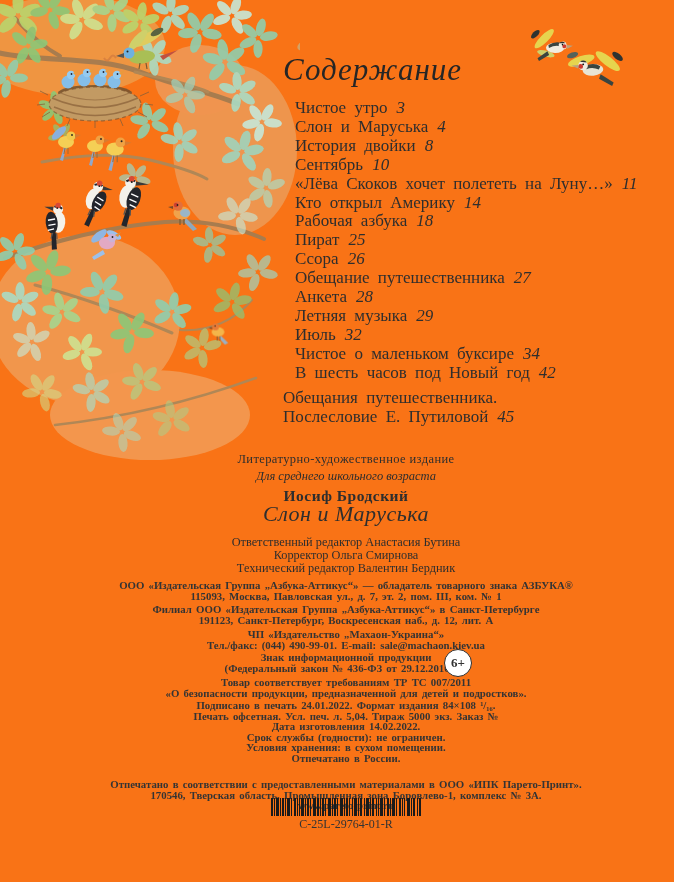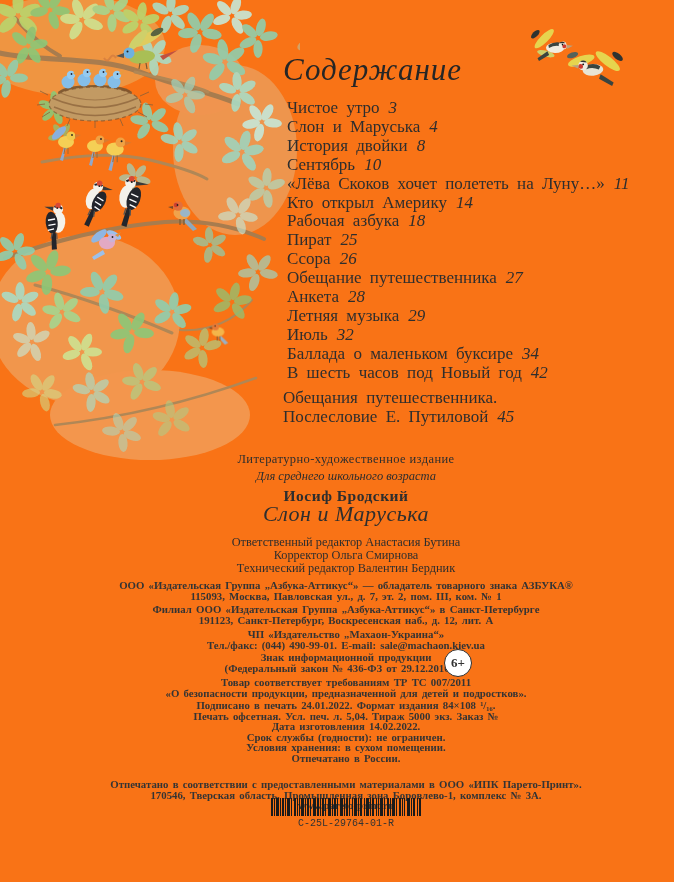--- a/index.html
+++ b/index.html
@@ -1,41 +1,41 @@
 <!DOCTYPE html>
 <html><head>
 <meta charset="utf-8">
 <style>
   html,body{margin:0;padding:0;background:#fff;}
   .page{position:relative;width:674px;height:882px;background:#f97316;overflow:hidden;
         font-family:"Liberation Serif","DejaVu Serif",serif;color:#2e2e2e;}
   
   .toc{position:absolute;left:283px;top:50px;width:386px;}
   .toc-title{font-style:italic;font-size:31px;line-height:40px;font-weight:400;margin:0;letter-spacing:1px;color:#262626;}
-  .toc-list{list-style:none;margin:9px 0 0 4px;padding:0;}
+  .toc-list{list-style:none;margin:9px 0 0 12px;padding:0;}
   .toc-list li{font-size:17px;line-height:18.9px;white-space:nowrap;word-spacing:4px;}
   .pgnum{font-style:italic;margin-left:9px;word-spacing:0;}
   .afterword{margin-top:6px;font-size:17px;line-height:18.9px;word-spacing:4px;}
   .it{margin-top:27px;}
   
   .cblock{position:absolute;left:19px;width:654px;text-align:center;}
   .ed-type{top:452px;font-size:12.5px;letter-spacing:.4px;}
   .age{top:469px;font-size:12.5px;font-style:italic;}
   .author{top:487px;font-size:15.5px;font-weight:bold;letter-spacing:.5px;}
   .book-title{top:501px;font-size:22px;font-style:italic;letter-spacing:.5px;}
   .staff{top:536px;font-size:12.3px;line-height:12.8px;}
   .pub{font-size:10.8px;line-height:11.2px;word-spacing:1.5px;color:#343434;font-weight:bold;}
   .pubA{top:580px;} .pubB{top:604px;} .pubC{top:629px;} .pubD{top:652px;} .pubE{top:677px;}
   .pubF{top:700px;line-height:10.6px;} .pubG{top:763px;line-height:10.6px;margin-top:16px;}
   .badge{position:absolute;left:425px;top:-3px;width:26px;height:26px;border:1.2px solid #2e2e2e;
          border-radius:50%;display:flex;align-items:center;justify-content:center;
          font-size:13px;background:#fff;}
   
   .barcode-wrap{top:798px;}
-  .barcode-num{font-family:Liberation Mono, monospace;font-size:10px;line-height:8px;letter-spacing:0;color:#333;}
+  .barcode-num{font-family:Liberation Serif, serif;font-size:12px;line-height:8px;letter-spacing:0;color:#333;}
   
   .illu{position:absolute;left:0;top:0;}
   .flying{position:absolute;left:523px;top:18px;}
 </style>
 </head>
 <body>
 
 <div class="page">
 
   <svg class="illu" width="300" height="470" viewBox="0 0 300 470">
@@ -310,21 +310,21 @@
       <li><span>Сентябрь</span><span class="pgnum">10</span></li>
       <li><span>«Лёва Скоков хочет полететь на Луну…»</span><span class="pgnum">11</span></li>
       <li><span>Кто открыл Америку</span><span class="pgnum">14</span></li>
       <li><span>Рабочая азбука</span><span class="pgnum">18</span></li>
       <li><span>Пират</span><span class="pgnum">25</span></li>
       <li><span>Ссора</span><span class="pgnum">26</span></li>
       <li><span>Обещание путешественника</span><span class="pgnum">27</span></li>
       <li><span>Анкета</span><span class="pgnum">28</span></li>
       <li><span>Летняя музыка</span><span class="pgnum">29</span></li>
       <li><span>Июль</span><span class="pgnum">32</span></li>
-      <li><span>Баллада о маленьком буксире</span><span class="pgnum">34</span></li>
+      <li><span>Чистое о маленьком буксире</span><span class="pgnum">34</span></li>
       <li><span>В шесть часов под Новый год</span><span class="pgnum">42</span></li>
     </ul>
     <div class="afterword">
       <div>Обещания путешественника.</div>
       <div><span class="it">Послесловие Е. Путиловой</span><span class="pgnum">45</span></div>
     </div>
   </div>
 
   <div class="cblock ed-type">Литературно-художественное издание</div>
   <div class="cblock age">Для среднего школьного возраста</div>

